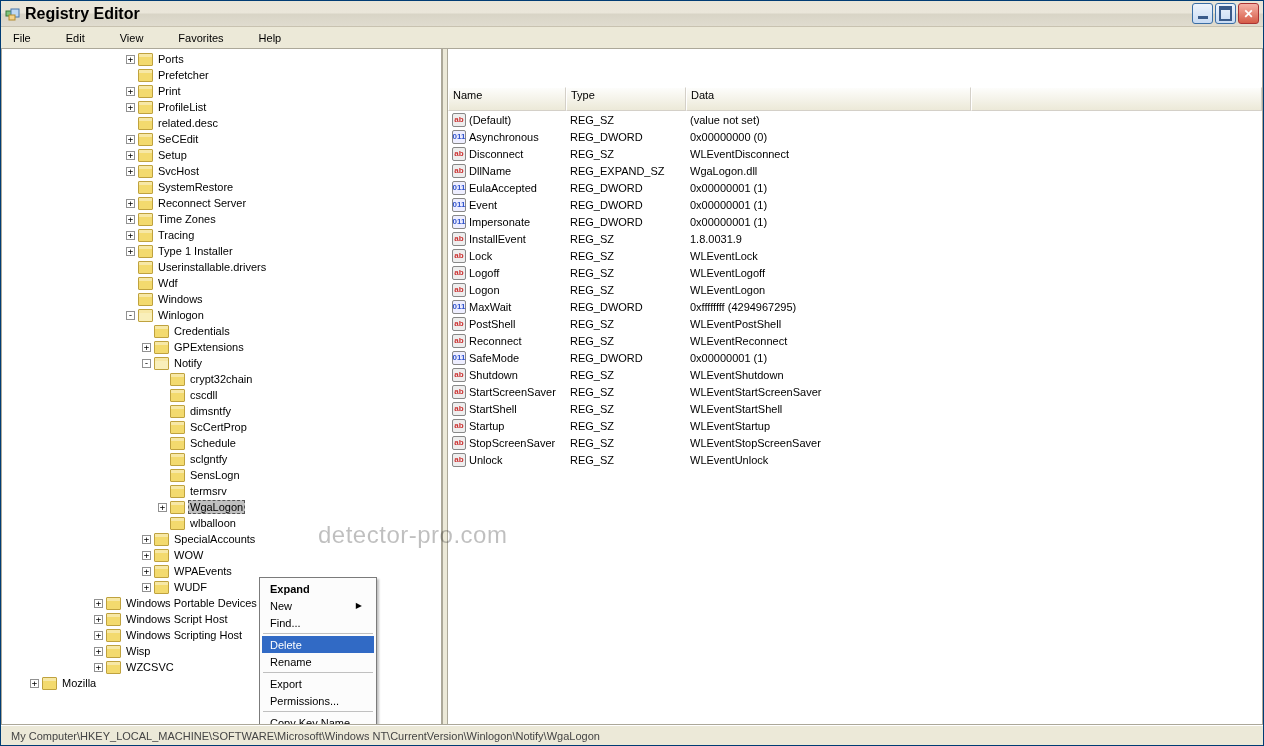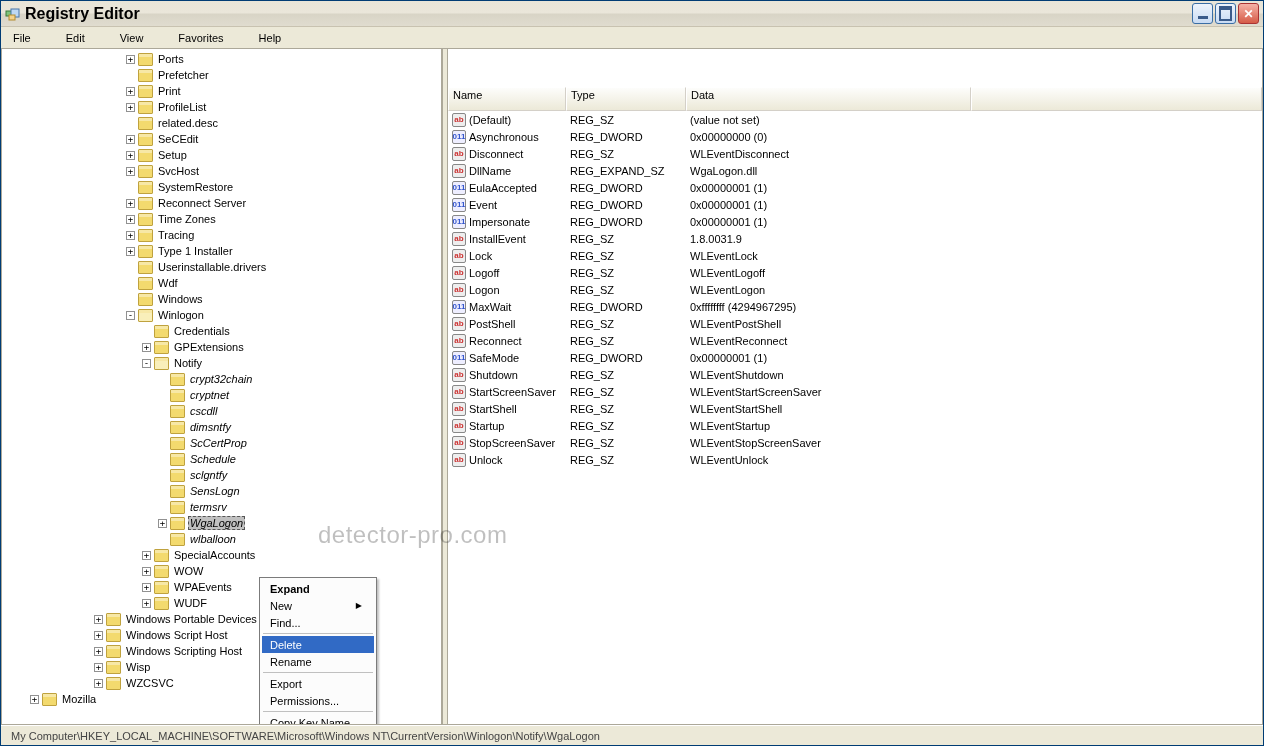--- a/index.html
+++ b/index.html
@@ -62,21 +62,21 @@
   .value-row { display:grid; grid-template-columns: 118px 120px 285px 1fr; height:17px; align-items:center;}
   .value-row > div { padding:0 4px; white-space:nowrap; overflow:hidden; text-overflow:ellipsis; }
   .cell-name { display:flex; align-items:center; gap:3px;}
   
   .tree { font-size:11px; }
   .tree-item { display:flex; align-items:center; height:16px; white-space:nowrap; }
   .tree-item .label { padding:0 2px; }
   .tree-item.selected .label { background:#c0c0c0; border:1px dashed #555; padding:0 1px;}
   .indent-0 { padding-left: 122px; }
   .indent-1 { padding-left: 138px; }
-  .indent-2 { padding-left: 154px; font-style: italic; }
+  .indent-2 { padding-left: 154px; }
   .indent-0b { padding-left: 90px; }
   .indent-root { padding-left: 26px; }
   .expander {
     width:9px; height:9px; border:1px solid #919191; background:#fff;
     margin-right:3px; display:flex; align-items:center; justify-content:center;
     font-size:9px; line-height:7px; font-family:monospace;
   }
   .expander.space { border-color:transparent; background:transparent; }
   
   .folder-icon {
@@ -268,25 +268,20 @@
               <span class="label">Notify</span>
             </div>
             <div class="tree-item indent-2">
               <div class="expander space"></div>
               <div class="folder-icon"></div>
               <span class="label">crypt32chain</span>
             </div>
             <div class="tree-item indent-2">
               <div class="expander space"></div>
               <div class="folder-icon"></div>
-              <span class="label">cryptnet</span>
-            </div>
-            <div class="tree-item indent-2">
-              <div class="expander space"></div>
-              <div class="folder-icon"></div>
               <span class="label">cscdll</span>
             </div>
             <div class="tree-item indent-2">
               <div class="expander space"></div>
               <div class="folder-icon"></div>
               <span class="label">dimsntfy</span>
             </div>
             <div class="tree-item indent-2">
               <div class="expander space"></div>
               <div class="folder-icon"></div>

